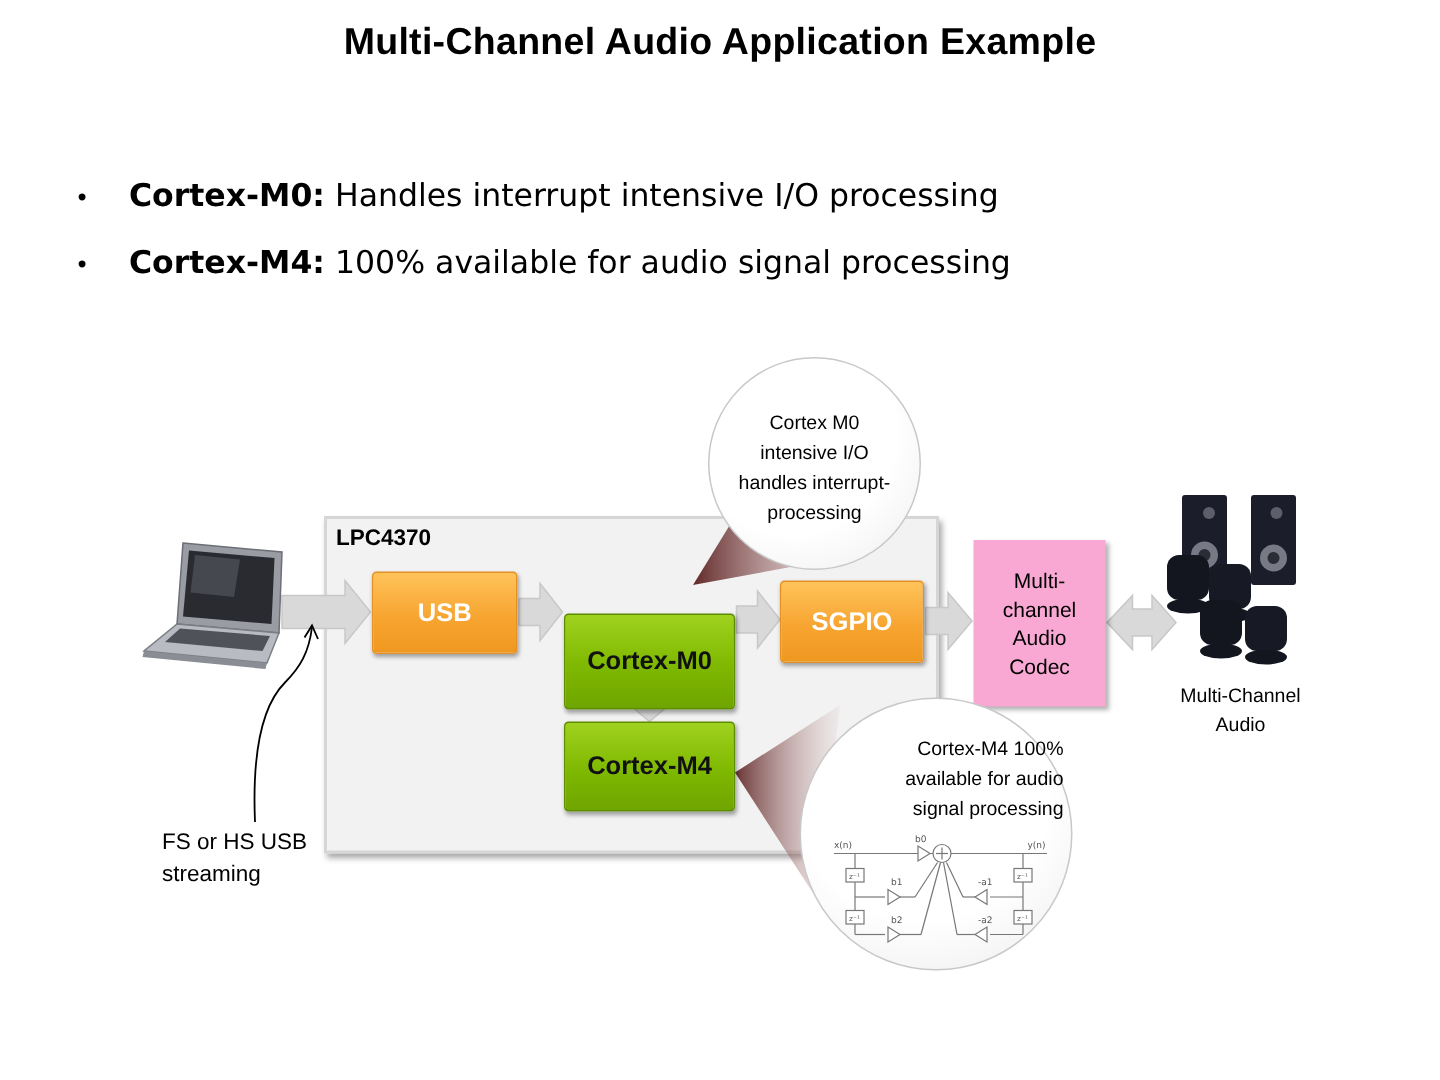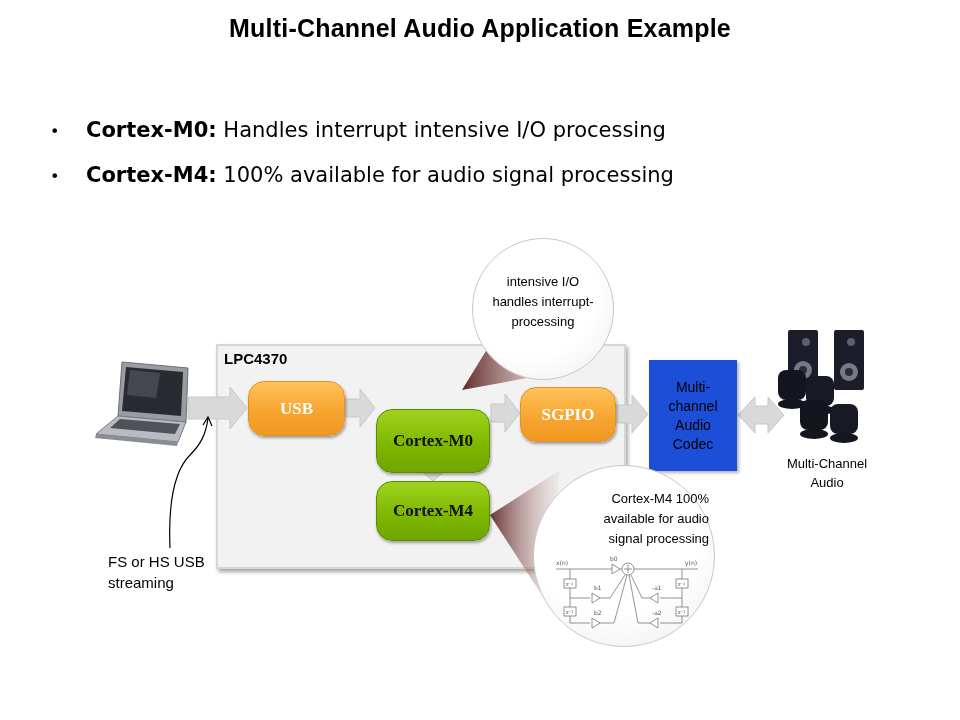--- a/index.html
+++ b/index.html
@@ -8,29 +8,29 @@
   #title { left:0; top:14px; width:960px; text-align:center; font-family:"Liberation Sans", sans-serif; font-weight:bold; font-size:25px; letter-spacing:0.2px; }
   .bullet { left:50px; font-size:21px; font-family:"DejaVu Sans", sans-serif; white-space:nowrap; }
   .bullet .dot { display:inline-block; width:36px; font-size:16px; vertical-align:middle; }
   .bullet b { font-weight:bold; }
   #b1 { top:118px; }
   #b2 { top:163px; }
 
   #chip { left:216px; top:344px; width:410px; height:225px; background:#f2f2f2; border:2px solid #d6d6d6; box-shadow:2px 3px 4px rgba(0,0,0,0.35); box-sizing:border-box; }
   #chip-label { left:224px; top:350px; font-family:"Liberation Sans", sans-serif; font-weight:bold; font-size:15px; }
 
-  .block { position:absolute; border-radius:16px; display:flex; align-items:center; justify-content:center; font-family:Liberation Serif, serif; font-weight:bold; box-shadow:1px 2px 3px rgba(0,0,0,0.35); box-sizing:border-box; }
+  .block { position:absolute; border-radius:3px; display:flex; align-items:center; justify-content:center; font-family:Liberation Sans, sans-serif; font-weight:bold; box-shadow:1px 2px 3px rgba(0,0,0,0.35); box-sizing:border-box; }
   .orange { background:linear-gradient(#ffc35a, #f7a531 55%, #ef9820); border:1px solid #e39126; color:#ffffff; font-size:17px; }
   .green { background:linear-gradient(#9fd21f, #7fb800 55%, #6fa500); border:1px solid #5e8c00; color:#111; font-size:17px; }
   #usb { left:248px; top:381px; width:97px; height:55px; }
   #m0 { left:376px; top:377px; width:114px; height:64px;margin-top:32px; }
   #sgpio { left:520px; top:387px; width:96px; height:55px; }
   #m4 { left:376px; top:481px; width:114px; height:60px; }
 
-  #codec { left:649px; top:360px; width:88px; height:111px; background:#1d4ed8; box-shadow:2px 2px 3px rgba(0,0,0,0.3); display:flex; align-items:center; justify-content:center; text-align:center; font-family:"Liberation Sans", sans-serif; font-size:14px; line-height:19px; }
+  #codec { left:649px; top:360px; width:88px; height:111px; background:#f9a8d4; box-shadow:2px 2px 3px rgba(0,0,0,0.3); display:flex; align-items:center; justify-content:center; text-align:center; font-family:"Liberation Sans", sans-serif; font-size:14px; line-height:19px; }
 
   #bubble-m0 { left:472px; top:238px; width:142px; height:142px; border-radius:50%; background:radial-gradient(circle at 40% 35%, #ffffff 55%, #ececec 100%); border:1px solid #c8c8c8; box-sizing:border-box; }
   #bubble-m0-text { left:472px; top:272px; width:142px; text-align:center; font-family:"Liberation Sans", sans-serif; font-size:13px; line-height:20px; }
   #bubble-m4 { left:533px; top:465px; width:182px; height:182px; border-radius:50%; background:radial-gradient(circle at 45% 35%, #ffffff 55%, #ebebeb 100%); border:1px solid #c8c8c8; box-sizing:border-box; }
   #bubble-m4-text { left:543px; top:489px; width:166px; text-align:right; font-family:"Liberation Sans", sans-serif; font-size:13px; line-height:20px; }
 
   #usb-note { left:108px; top:551px; font-family:Liberation Sans, sans-serif; font-size:15px; line-height:21px; }
   #speaker-label { left:768px; top:454px; width:118px; text-align:center; font-family:"Liberation Sans", sans-serif; font-size:13px; line-height:19px; }
   svg { position:absolute; overflow:visible; }
 </style>
@@ -98,20 +98,21 @@
   <div>
     <div>Multi-</div>
     <div>channel</div>
     <div>Audio</div>
     <div>Codec</div>
   </div>
 </div>
 
 <div id="bubble-m0" class="abs"></div>
 <div id="bubble-m0-text" class="abs">
+  <div>Cortex M0</div>
   <div>intensive I/O</div>
   <div>handles interrupt-</div>
   <div>processing</div>
 </div>
 
 <div id="bubble-m4" class="abs"></div>
 <div id="bubble-m4-text" class="abs">
   <div>Cortex-M4 100%</div>
   <div>available for audio</div>
   <div>signal processing</div>

